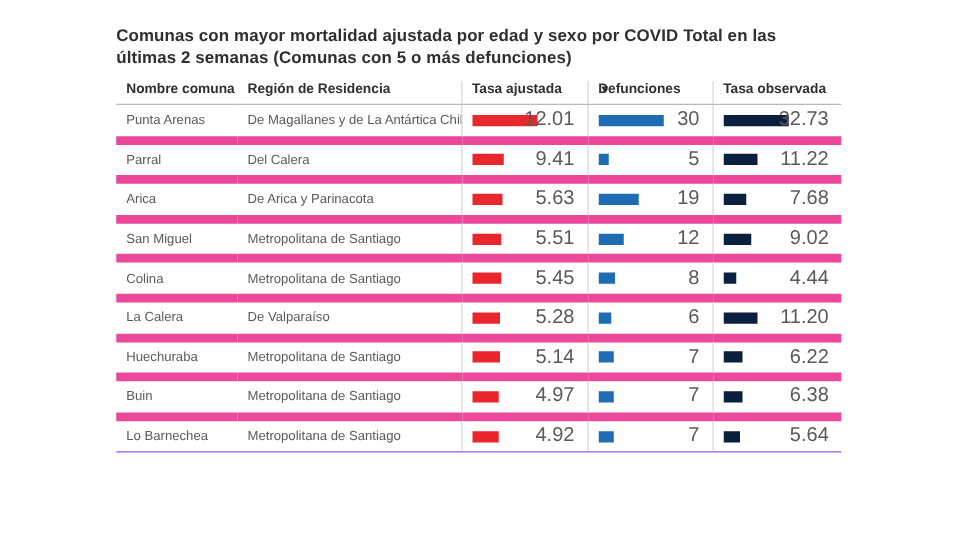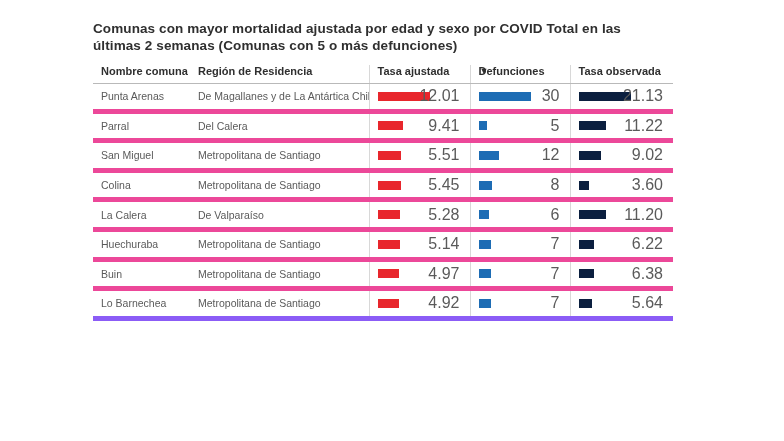--- a/index.html
+++ b/index.html
@@ -85,26 +85,26 @@
   }
 
   
   th.sep, td.sep { border-left: 1px solid #d8d8d8; }
 
   tbody td {
     font-size: 10.5px;
     color: #5a5a5a;
     height: 24.6px;
     padding: 0;
-    border-bottom: 5px solid #ec4899;
+    border-bottom: 7px solid #ec4899;
     vertical-align: middle;
     white-space: nowrap;
     overflow: hidden;
   }
-  tbody tr:last-child td { border-bottom: 5px solid #8b5cf6; margin-left: 40px; }
+  tbody tr:last-child td { border-bottom: 1px solid #8b5cf6; margin-left: 40px; }
 
   td.txt { padding-left: 8px; }
 
   
   .barcell {
     position: relative;
     height: 24.6px;
   }
   .barwrap {
     position: absolute;
@@ -196,21 +196,21 @@
             <td class="sep barcell">
               <div class="barwrap">
                 <div class="bar blue" style="width: 52px;"></div>
               </div>
               <div class="val">30</div>
             </td>
             <td class="sep barcell">
               <div class="barwrap">
                 <div class="bar navy" style="width: 52px;"></div>
               </div>
-              <div class="val">21.13</div>
+              <div class="val">32.73</div>
             </td>
           </tr>
           <tr>
             <td class="txt">Parral</td>
             <td class="txt">Del Calera</td>
             <td class="sep barcell">
               <div class="barwrap">
                 <div class="bar red" style="width: 25.9784px;"></div>
               </div>
               <div class="val">9.41</div>
@@ -222,20 +222,42 @@
               <div class="val">5</div>
             </td>
             <td class="sep barcell">
               <div class="barwrap">
                 <div class="bar navy" style="width: 27.6119px;"></div>
               </div>
               <div class="val">11.22</div>
             </td>
           </tr>
           <tr>
+            <td class="txt">Arica</td>
+            <td class="txt">De Arica y Parinacota</td>
+            <td class="sep barcell">
+              <div class="barwrap">
+                <div class="bar red" style="width: 24.3764px;"></div>
+              </div>
+              <div class="val">5.63</div>
+            </td>
+            <td class="sep barcell">
+              <div class="barwrap">
+                <div class="bar blue" style="width: 32.9333px;"></div>
+              </div>
+              <div class="val">19</div>
+            </td>
+            <td class="sep barcell">
+              <div class="barwrap">
+                <div class="bar navy" style="width: 18.9001px;"></div>
+              </div>
+              <div class="val">7.68</div>
+            </td>
+          </tr>
+          <tr>
             <td class="txt">San Miguel</td>
             <td class="txt">Metropolitana de Santiago</td>
             <td class="sep barcell">
               <div class="barwrap">
                 <div class="bar red" style="width: 23.8568px;"></div>
               </div>
               <div class="val">5.51</div>
             </td>
             <td class="sep barcell">
               <div class="barwrap">
@@ -262,21 +284,21 @@
             <td class="sep barcell">
               <div class="barwrap">
                 <div class="bar blue" style="width: 13.8667px;"></div>
               </div>
               <div class="val">8</div>
             </td>
             <td class="sep barcell">
               <div class="barwrap">
                 <div class="bar navy" style="width: 10.9266px;"></div>
               </div>
-              <div class="val">3.60</div>
+              <div class="val">4.44</div>
             </td>
           </tr>
           <tr>
             <td class="txt">La Calera</td>
             <td class="txt">De Valparaíso</td>
             <td class="sep barcell">
               <div class="barwrap">
                 <div class="bar red" style="width: 22.8609px;"></div>
               </div>
               <div class="val">5.28</div>

